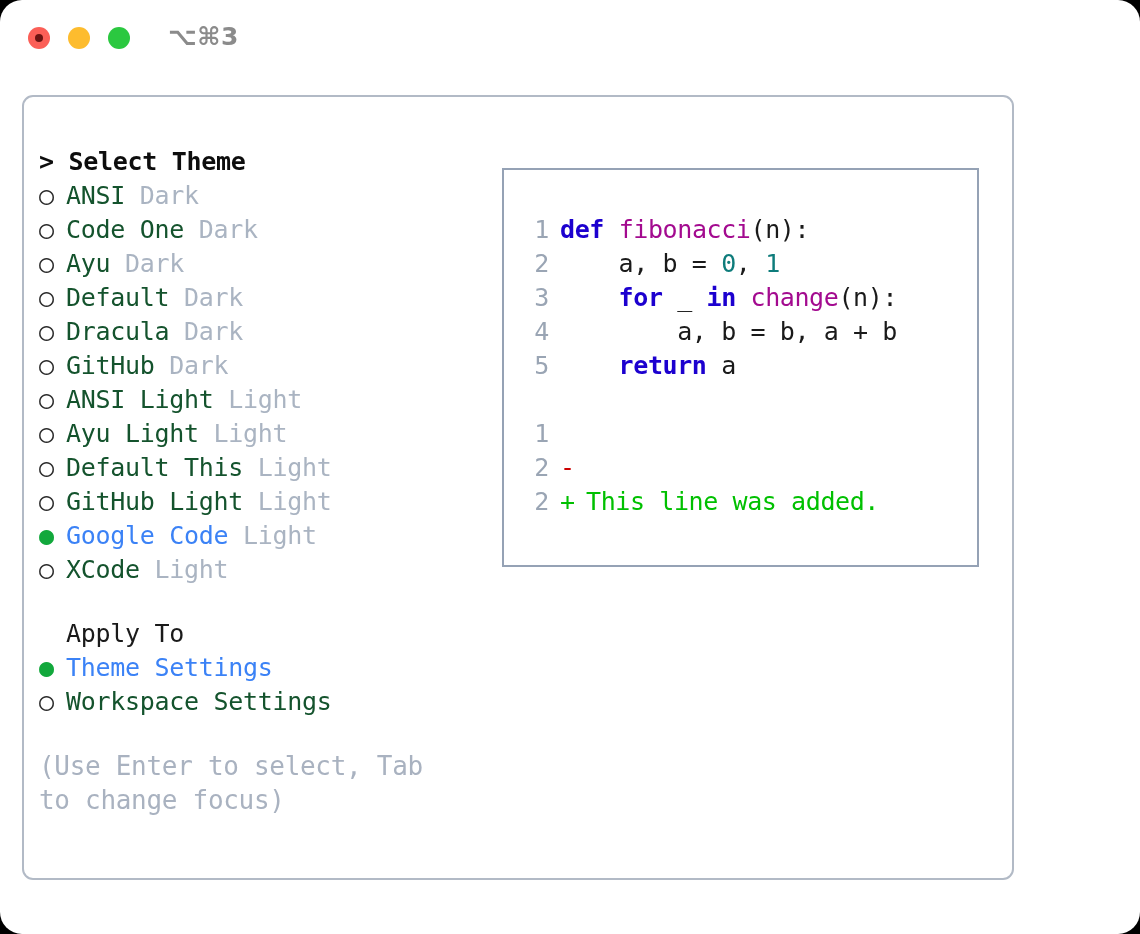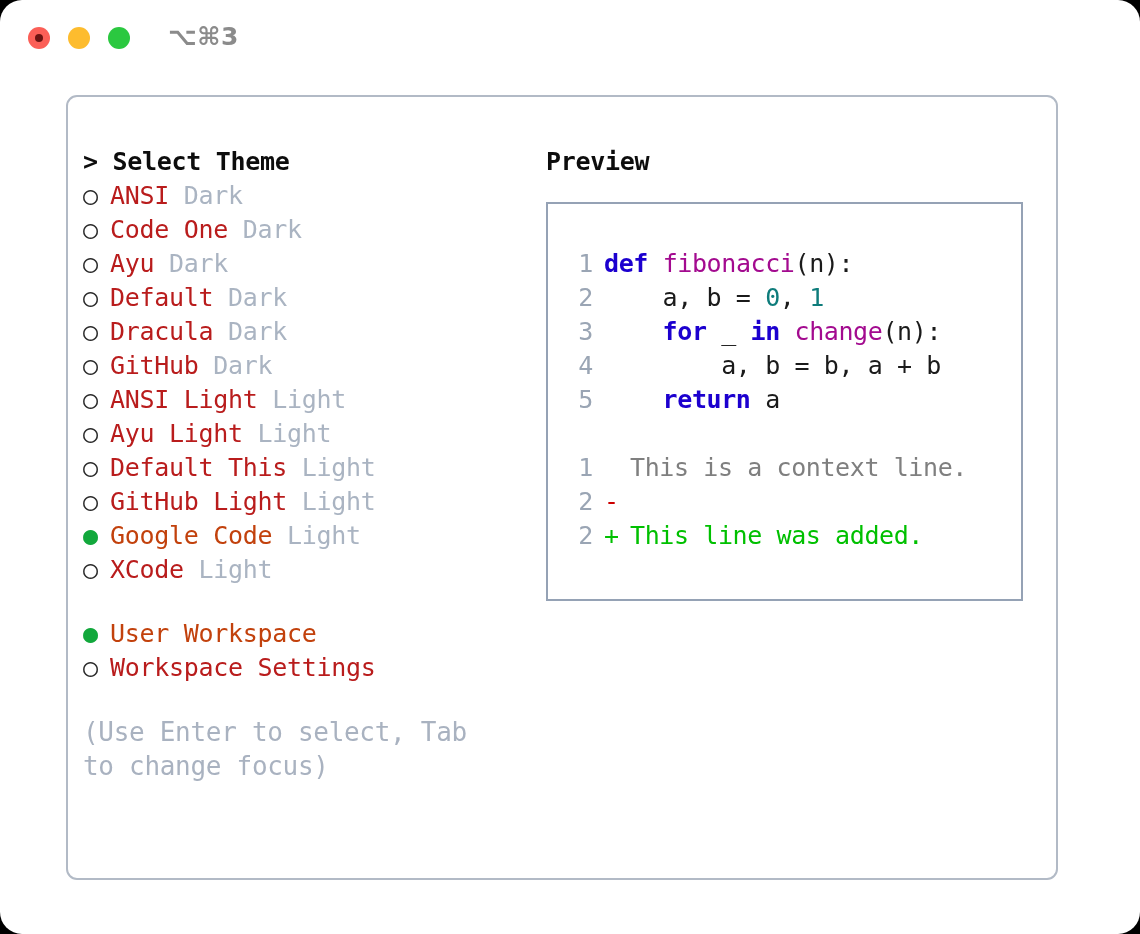--- a/index.html
+++ b/index.html
@@ -74,21 +74,20 @@
   .panel {
     position: absolute;
     left: 22px;
     top: 95px;
     width: 992px;
     height: 785px;
     border: 2px solid #b2bac6;
     border-radius: 11px;
     box-sizing: border-box;
     background: #ffffff;
-    margin-left: 44px;
   }
 
   .columns {
     position: absolute;
     left: 0; top: 0;
     width: 100%;
     height: 100%;
   }
 
   
@@ -121,24 +120,24 @@
     display: inline-block;
     width: 27px;
     flex: 0 0 27px;
     color: #2b2b2b;
     font-size: 25px;
   }
   .marker.selected {
     color: #12a83c;
   }
   .opt-label {
-    color: #b91c1c;
+    color: #14532d;
   }
   .opt-row.is-selected .opt-label {
-    color: #c2410c;
+    color: #3b82f6;
   }
   .opt-tag {
     color: #aab4c2;
   }
   .opt-row.header-row .opt-label {
     color: #1a1a1a;
   }
 
   .group-gap {
     height: 30px;
@@ -253,44 +252,47 @@
             <div class="opt-row"><span class="marker">○</span><span class="opt-label">ANSI Light</span><span class="opt-label"> </span><span class="opt-tag">Light</span></div>
             <div class="opt-row"><span class="marker">○</span><span class="opt-label">Ayu Light</span><span class="opt-label"> </span><span class="opt-tag">Light</span></div>
             <div class="opt-row"><span class="marker">○</span><span class="opt-label">Default This</span><span class="opt-label"> </span><span class="opt-tag">Light</span></div>
             <div class="opt-row"><span class="marker">○</span><span class="opt-label">GitHub Light</span><span class="opt-label"> </span><span class="opt-tag">Light</span></div>
             <div class="opt-row is-selected"><span class="marker selected">●</span><span class="opt-label">Google Code</span><span class="opt-label"> </span><span class="opt-tag">Light</span></div>
             <div class="opt-row"><span class="marker">○</span><span class="opt-label">XCode</span><span class="opt-label"> </span><span class="opt-tag">Light</span></div>
           </div>
 
         <div class="group-gap"></div>
 
+        <div class="opt-row header-row">
+          <span class="marker"></span>
+          <span class="opt-label">Apply To</span>
+        </div>
 
         <div id="apply-list">
-            <div class="opt-row is-selected"><span class="marker selected">●</span><span class="opt-label">User Workspace</span></div>
+            <div class="opt-row is-selected"><span class="marker selected">●</span><span class="opt-label">Theme Settings</span></div>
             <div class="opt-row"><span class="marker">○</span><span class="opt-label">Workspace Settings</span></div>
           </div>
 
         <div class="hint">(Use Enter to select, Tab to change focus)</div>
       </div>
 
       <div class="right-col">
-        <div class="preview-title">Preview</div>
 
         <div class="preview-box">
           <div class="code-area">
             <div id="code-lines">
                 <div class="code-line"><span class="lineno">1</span><span class="code-text"><span class="kw">def</span><span class="plain"> </span><span class="fn">fibonacci</span><span class="plain">(n):</span></span></div>
                 <div class="code-line"><span class="lineno">2</span><span class="code-text"><span class="plain">    a, b = </span><span class="num">0</span><span class="plain">, </span><span class="num">1</span></span></div>
                 <div class="code-line"><span class="lineno">3</span><span class="code-text"><span class="plain">    </span><span class="kw">for</span><span class="plain"> _ </span><span class="kw">in</span><span class="plain"> </span><span class="fn">change</span><span class="plain">(n):</span></span></div>
                 <div class="code-line"><span class="lineno">4</span><span class="code-text"><span class="plain">        a, b = b, a + b</span></span></div>
                 <div class="code-line"><span class="lineno">5</span><span class="code-text"><span class="plain">    </span><span class="kw">return</span><span class="plain"> a</span></span></div>
               </div>
             <div class="blank-line"></div>
             <div id="diff-lines">
-                <div class="code-line"><span class="lineno">1</span><span class="diff-sign diff-ctx"> </span><span class="diff-ctx">This is a context line.</span></div>
+                <div class="code-line"><span class="lineno">1</span><span class="diff-sign diff-ctx"> </span></div>
                 <div class="code-line"><span class="lineno">2</span><span class="diff-sign diff-del">-</span></div>
                 <div class="code-line"><span class="lineno">2</span><span class="diff-sign diff-add">+</span><span class="diff-add">This line was added.</span></div>
               </div>
           </div>
         </div>
       </div>
 
     </div>
   </div>
 </div>

